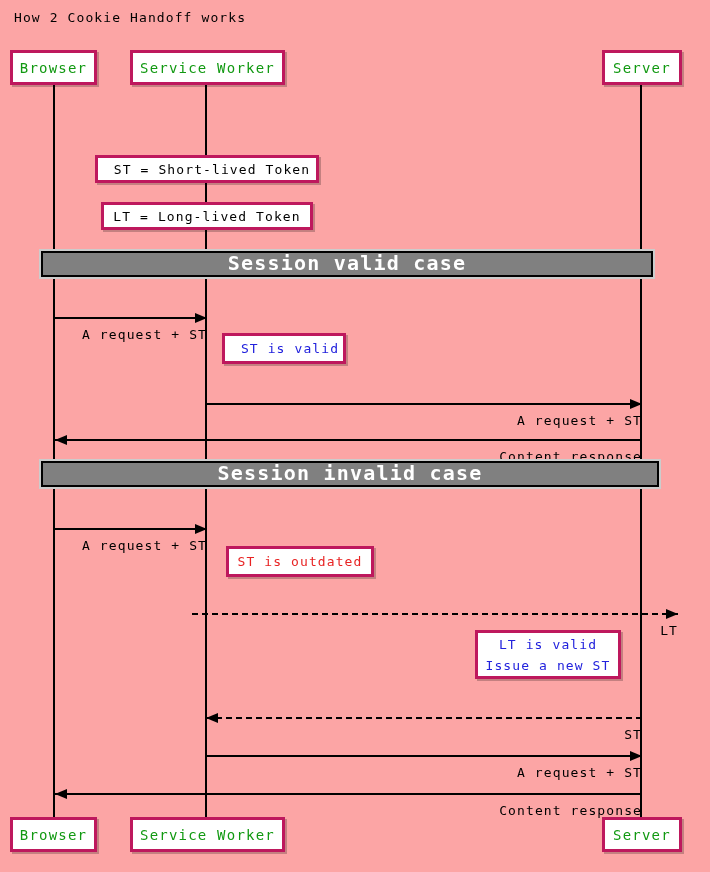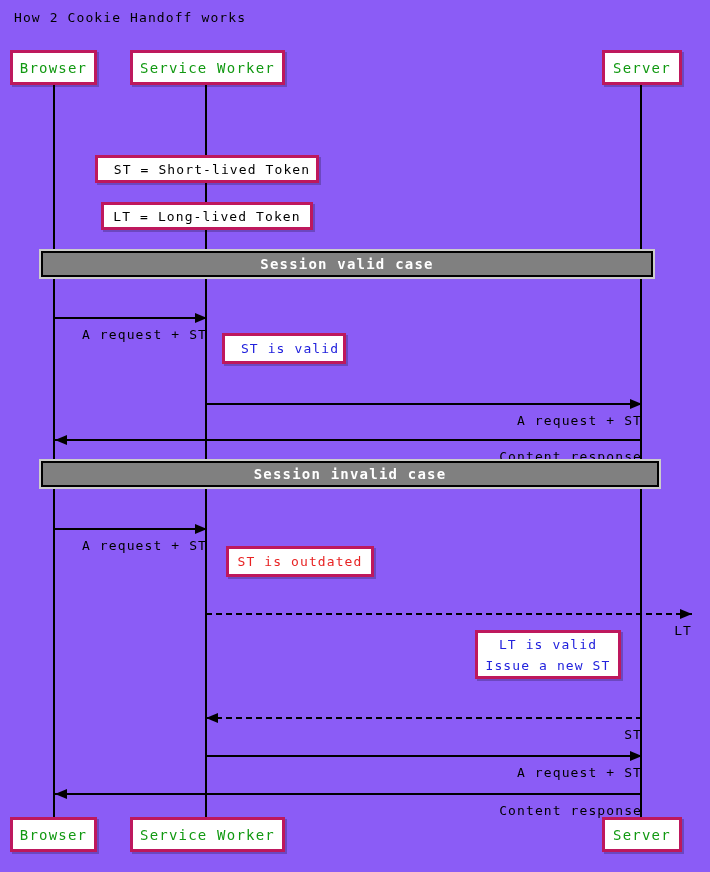--- a/index.html
+++ b/index.html
@@ -1,20 +1,20 @@
 <!DOCTYPE html>
 <html><head>
 <meta charset="utf-8">
 <style>
   html, body { margin: 0; padding: 0; background: #ffffff; }
   .canvas {
     position: relative;
     width: 710px;
     height: 872px;
-    background: #8b5cf6;
+    background: #fca5a5;
     font-family: "DejaVu Sans Mono", "Liberation Mono", monospace;
     color: #000;
     overflow: hidden;
   }
   .title {
     position: absolute;
     font-size: 13px;
     letter-spacing: 1.1px;
     color: #000;
     white-space: nowrap;
@@ -49,24 +49,24 @@
   .comment.blue { color: #2222dd; }
   .comment.red  { color: #e82323; }
   .comment .cline { display: block; text-align: right; line-height: 21px; }
   .section-bar {
     position: absolute;
     box-sizing: border-box;
     background: #808080;
     border: 2px solid #000;
     box-shadow: 0 0 0 2px #cccccc;
     display: flex;
-    align-items: center;
+    align-items: flex-end;
     justify-content: center;
     color: #ffffff;
-    font-size: 14px;
+    font-size: 20px;
     font-weight: bold;
     letter-spacing: 1.2px;
   }
   .msg { position: absolute; height: 26px; }
   .msg .label {
     position: absolute;
     left: 0; right: 0; top: 0;
     height: 18px;
     text-align: right;
     font-size: 13px;
@@ -155,21 +155,21 @@
   <div class="msg" style="left:55px; top:507px; width:152px;">
     <div class="label">A request + ST</div>
     <div class="line"></div>
     <div class="head right"></div>
   </div>
 
   <div class="box comment red" style="left:226px; top:546px; width:148px; height:31px;">
       <span>ST is outdated</span>
     </div>
 
-  <div class="msg" style="left:206px; top:592px; width:486px;">
+  <div class="msg" style="left:192px; top:592px; width:486px;">
     <div class="label">LT</div>
     <div class="line dashed"></div>
     <div class="head right"></div>
   </div>
 
   <div class="box comment blue" style="left:475px; top:630px; width:146px; height:49px; flex-direction:column;">
     <span class="cline">LT is valid</span>
     <span class="cline">Issue a new ST</span>
   </div>
 

